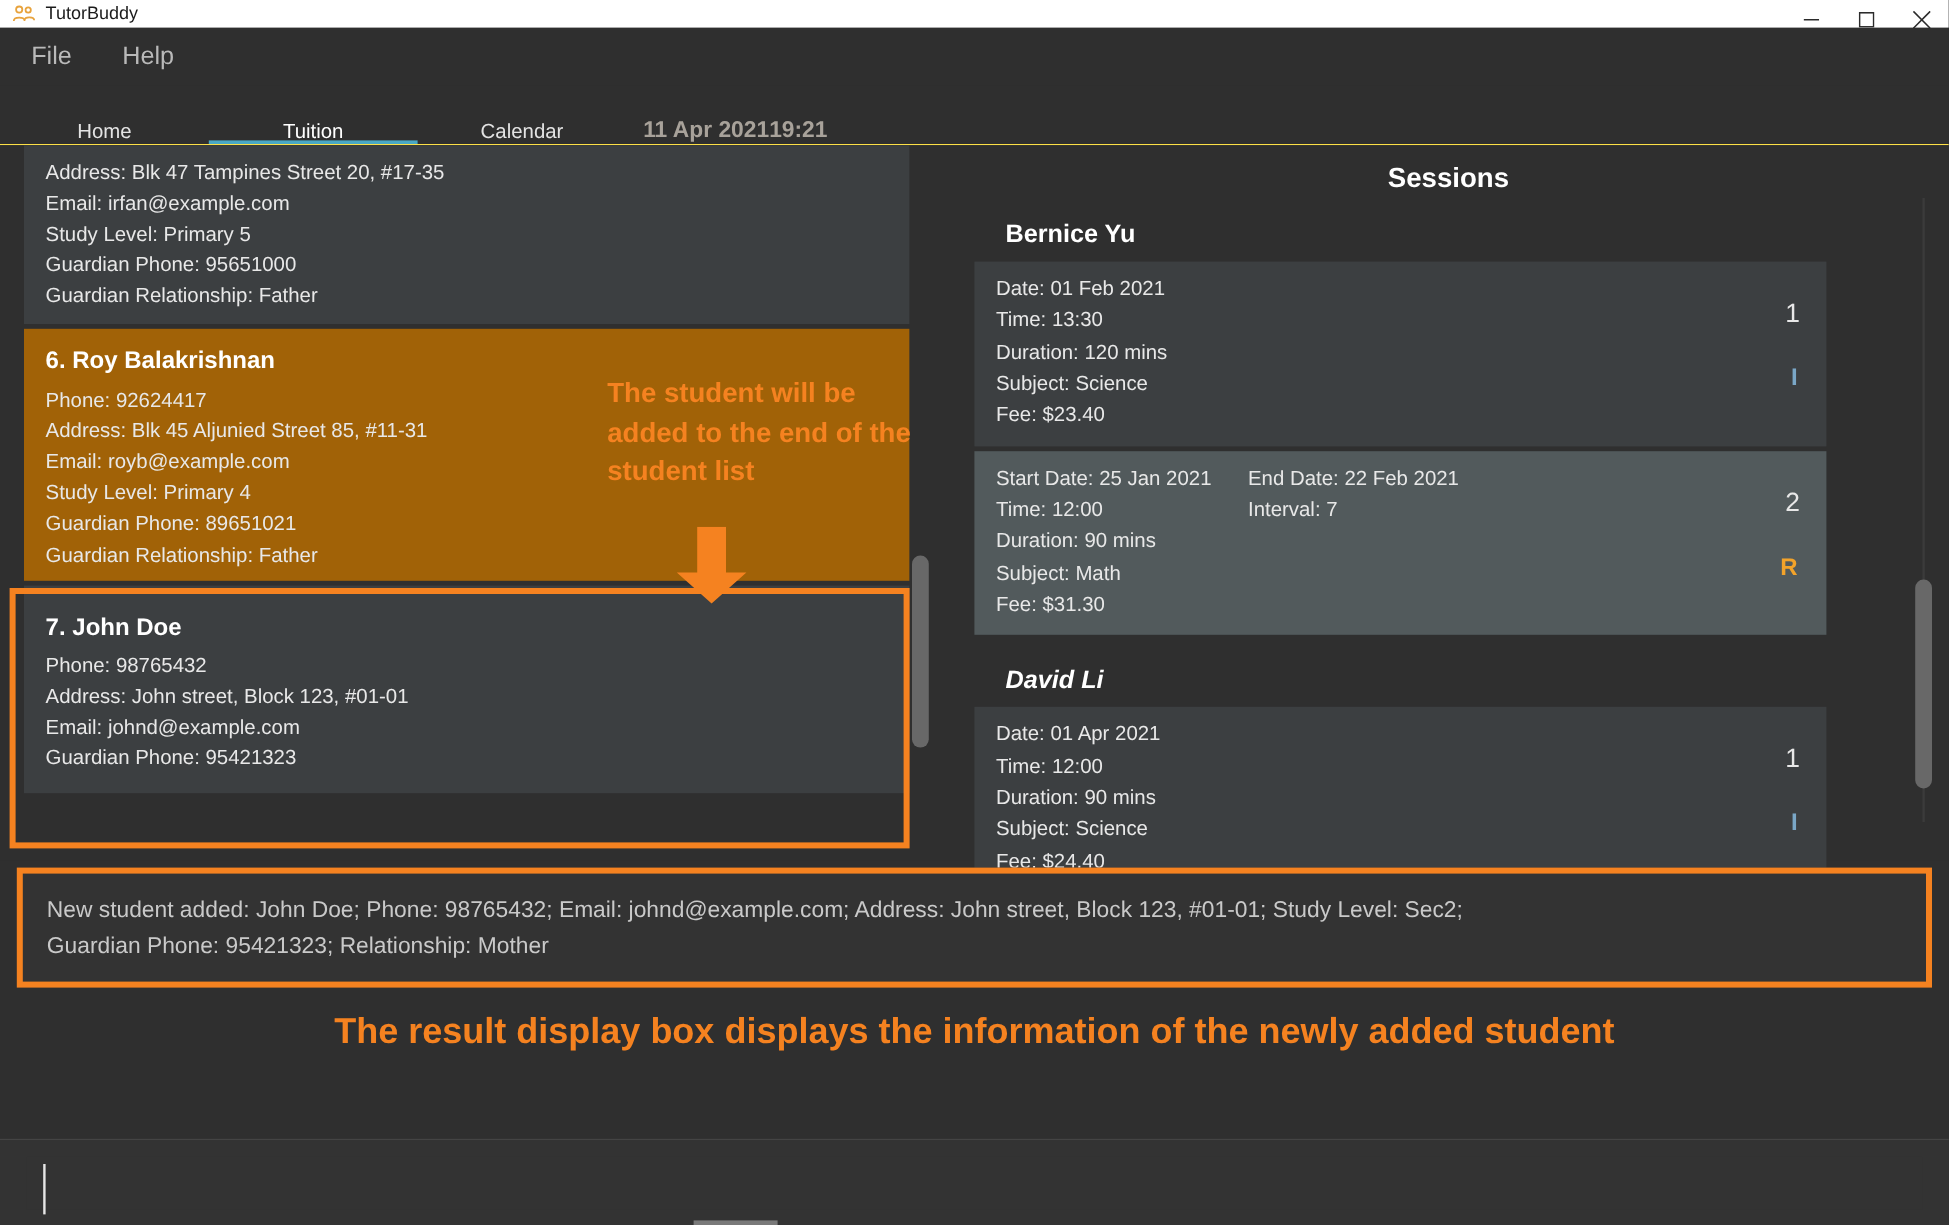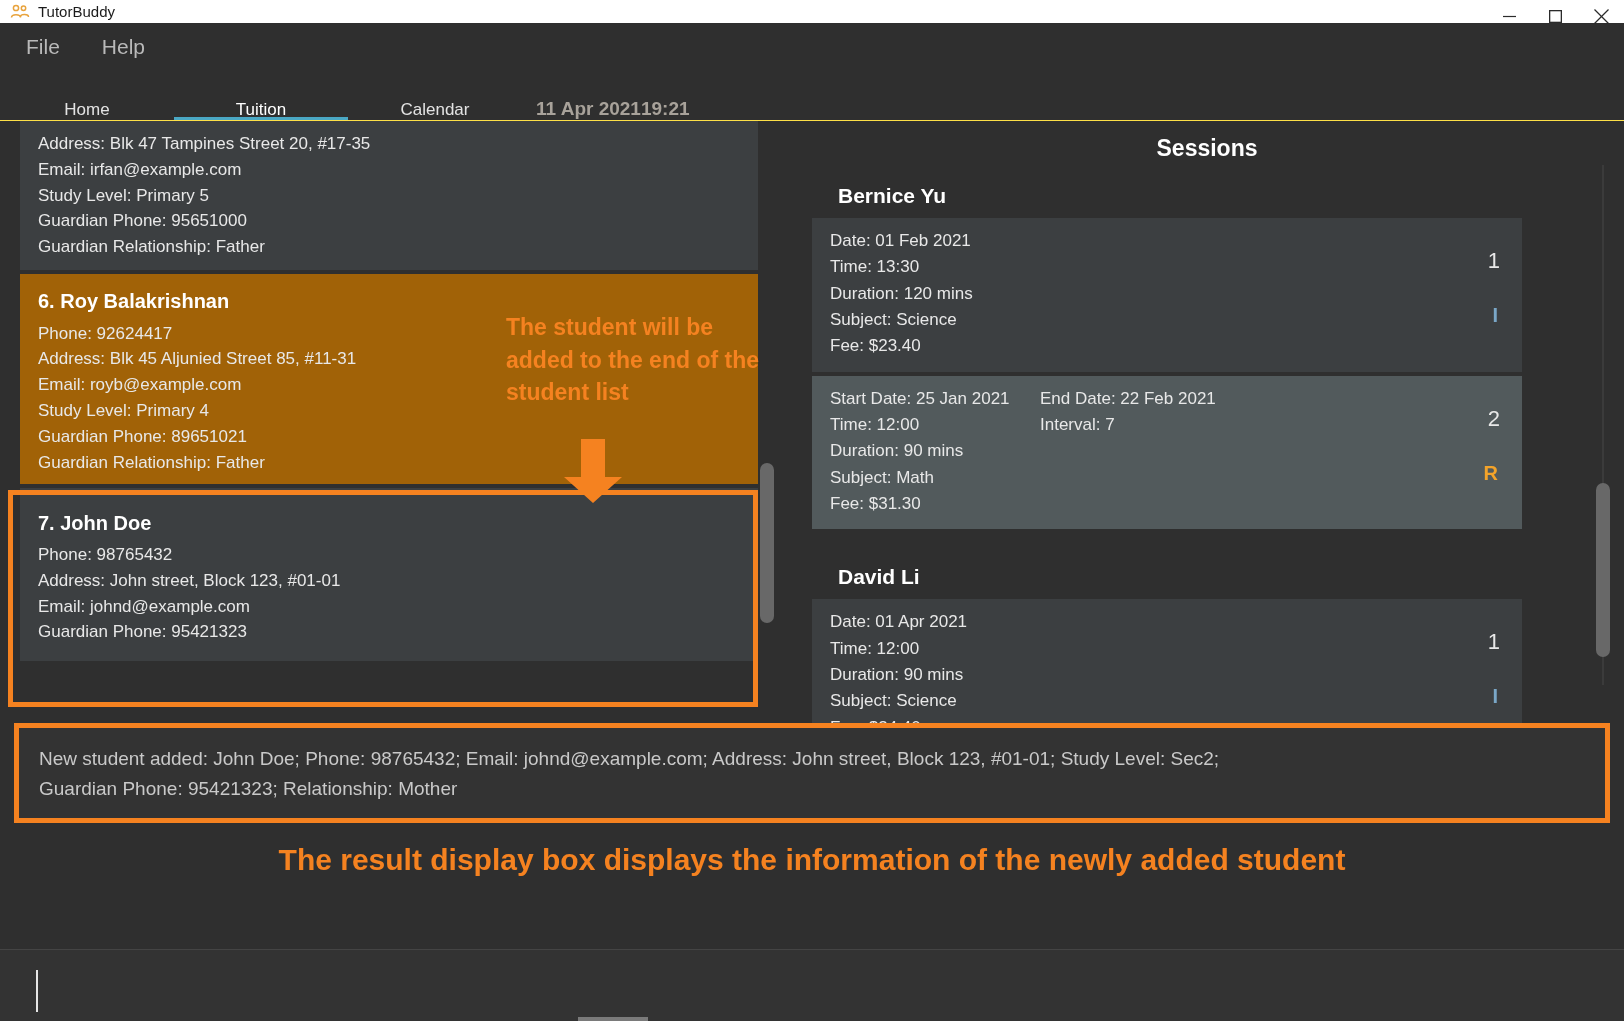--- a/index.html
+++ b/index.html
@@ -317,21 +317,21 @@
           </div>
           <div class="session-col-b">
             <div>End Date: 22 Feb 2021</div>
             <div>Interval: 7</div>
           </div>
         </div>
         <div class="session-index">2</div>
         <div class="session-tag tag-R">R</div>
       </div>
 
-      <div class="session-group-name" style="padding-top:36px;">David Li</div>
+      <div class="session-group-name" style="padding-top:26px;font-style:italic;">David Li</div>
 
       <div class="session-card dark">
         <div class="session-cols">
           <div class="session-col-a">
             <div>Date: 01 Apr 2021</div>
             <div>Time: 12:00</div>
             <div>Duration: 90 mins</div>
             <div>Subject: Science</div>
             <div>Fee: $24.40</div>
           </div>

